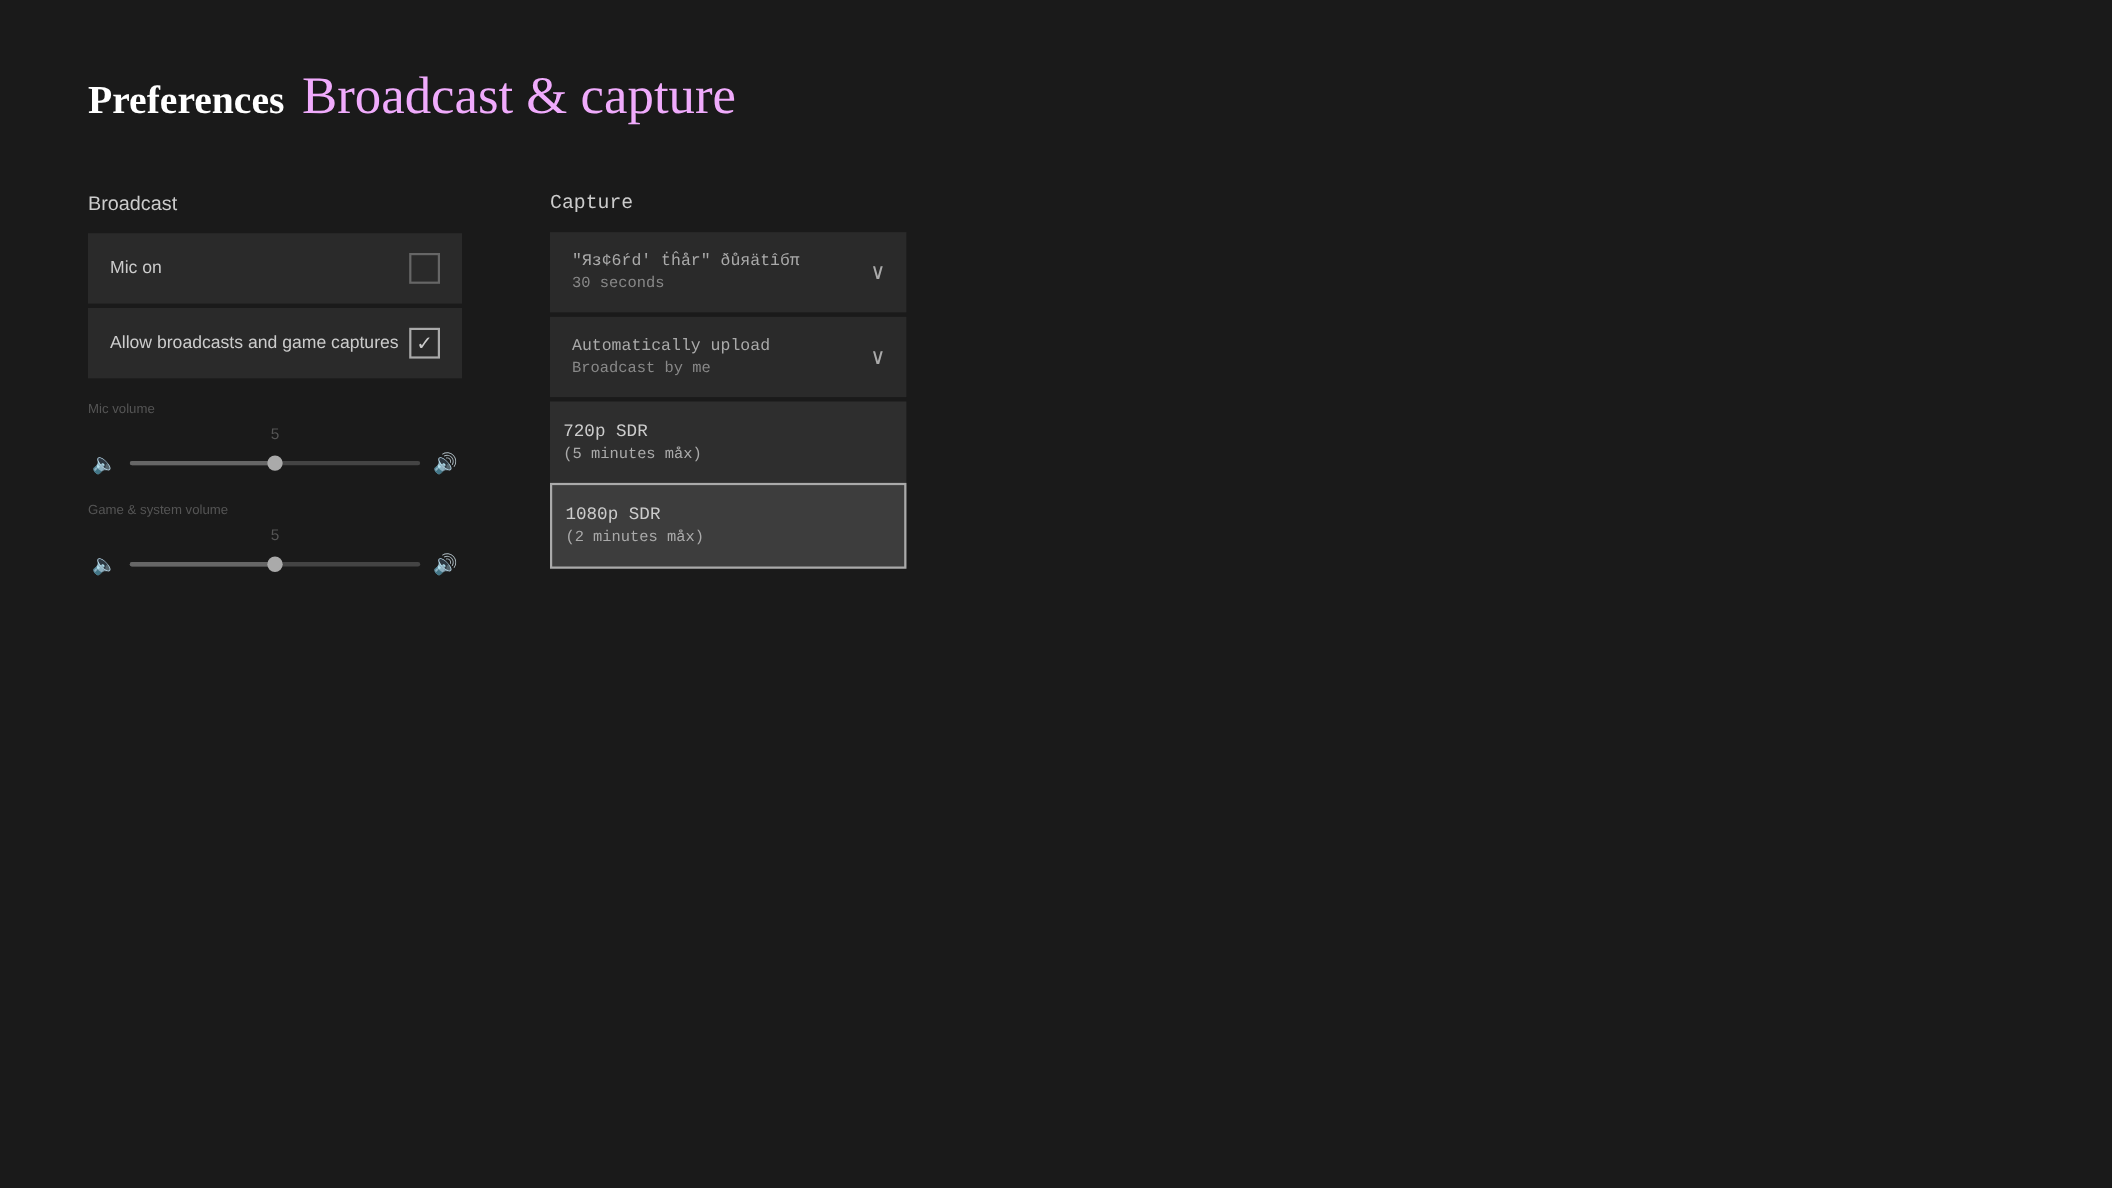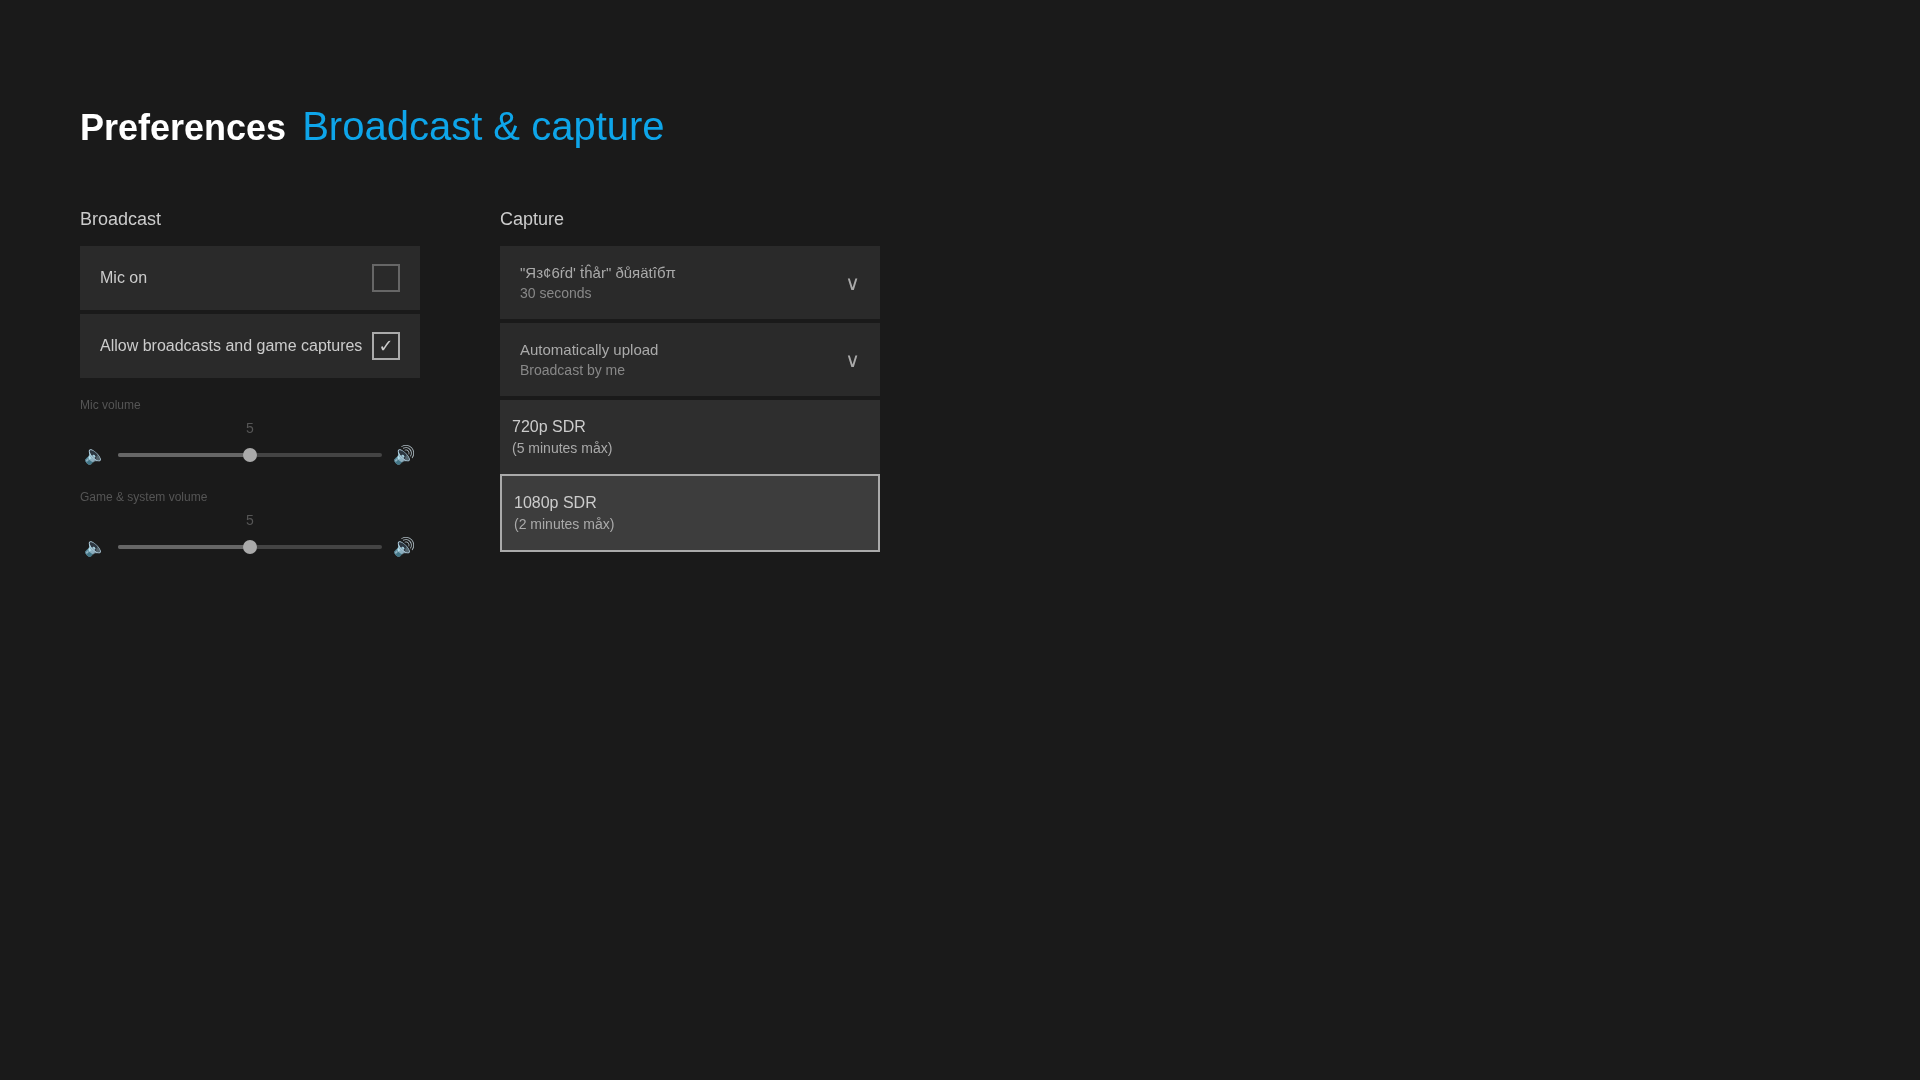--- a/index.html
+++ b/index.html
@@ -19,47 +19,48 @@
 
     .page-container {
       padding: 60px 80px;
     }
 
     .page-header {
       display: flex;
       align-items: baseline;
       gap: 16px;
       margin-bottom: 60px;
+      font-family: Liberation Serif, serif;
     }
 
     .page-title-bold {
       font-size: 36px;
       font-weight: 700;
       color: #ffffff;
     }
 
     .page-title-light {
-      font-size: 40px;
+      font-size: 48px;
       font-weight: 300;
-      color: #0ea5e9;
-      margin-top: 44px;
+      color: #f0abfc;
     }
 
     .content-columns {
       display: flex;
       gap: 80px;
       align-items: flex-start;
     }
 
     .column-broadcast {
       width: 340px;
     }
 
     .column-capture {
-      width: 380px;
+      width: 324px;
+      font-family: Liberation Mono, monospace;
     }
 
     .section-heading {
       font-size: 18px;
       font-weight: 400;
       color: #cccccc;
       margin-bottom: 16px;
     }
 
     .setting-row {

